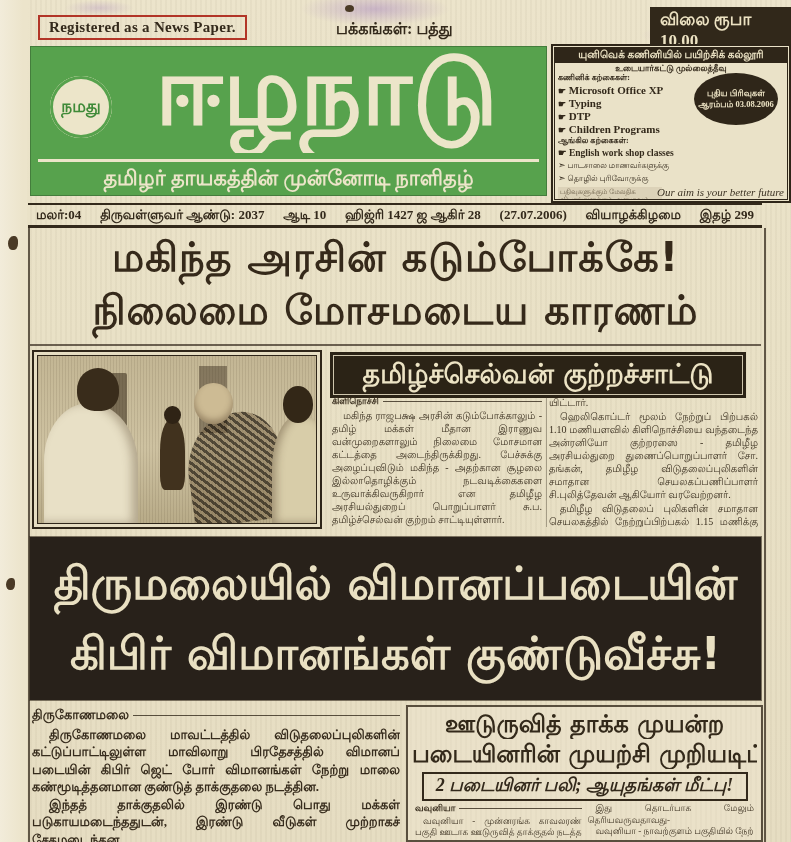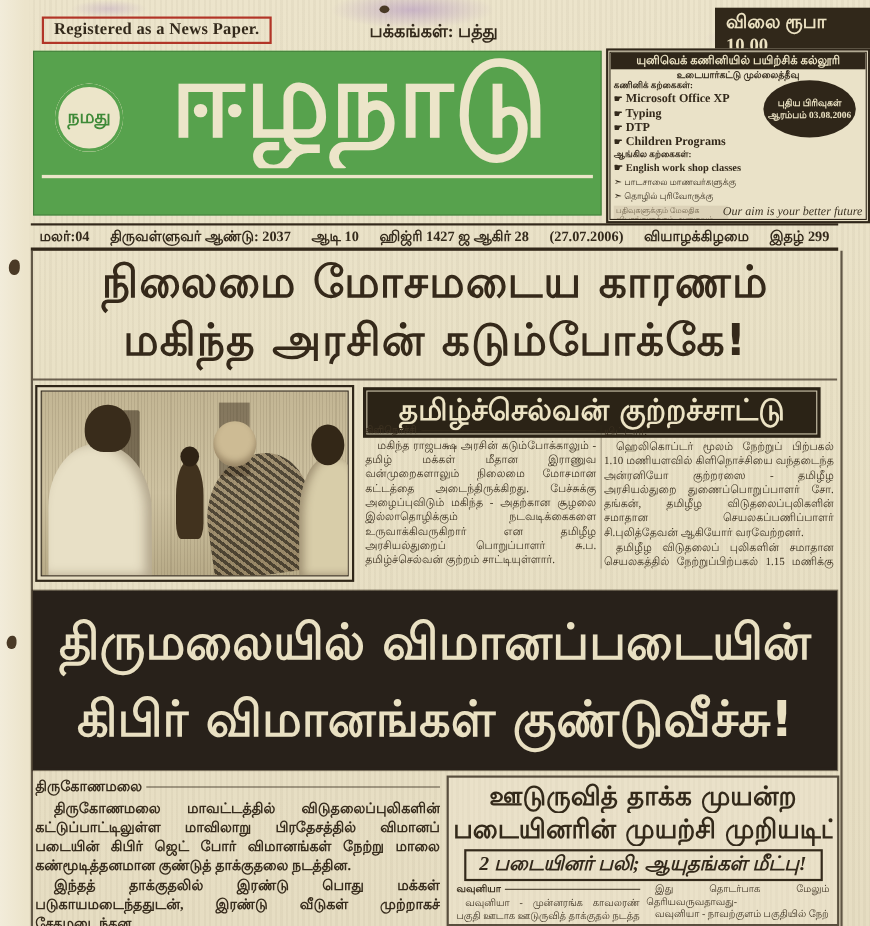--- a/index.html
+++ b/index.html
@@ -106,21 +106,21 @@
   .man-right-body{left:84%;top:36%;width:18%;height:64%;background:#d8cda9;border-radius:50% 30% 0 0;
     box-shadow:inset 4px 0 8px rgba(70,50,30,.4);}
 
   
   .kicker{position:absolute;left:330px;top:352px;width:416px;height:46px;background:#2b2316;padding:3px;box-sizing:border-box;}
   .kicker-inner{height:100%;border:1px solid rgba(236,227,200,.85);display:flex;align-items:center;justify-content:center;box-sizing:border-box;}
   .kicker-inner span{font-family:"DejaVu Sans","Liberation Sans",sans-serif;font-weight:900;
     color:#ece3c4;font-size:27px;white-space:nowrap;}
 
   
-  .art1{position:absolute;left:330px;top:386px;width:432px;height:131px;display:flex;overflow:hidden;}
+  .art1{position:absolute;left:330px;top:396px;width:432px;height:131px;display:flex;overflow:hidden;}
   .art1 .col{width:50%;box-sizing:border-box;padding:0 4px 0 2px;font-size:10px;line-height:1.3;
     text-align:justify;color:#3b3020;}
   .art1 .col+.col{border-left:1px solid rgba(52,42,28,.35);}
   .dl-row{display:flex;align-items:center;font-weight:bold;font-size:9px;margin-bottom:1px;}
   .dl-row .dash{flex:1;border-bottom:1.5px solid rgba(52,42,28,.8);margin-left:4px;}
   .art1 p{margin:0 0 1px;text-indent:11px;}
   .art1 p.noindent{text-indent:0;}
 
   
   .banner{position:absolute;left:30px;top:537px;width:731px;height:163px;background:#28211a;
@@ -159,20 +159,21 @@
   <div class="speck s3"></div>
 
   <div class="reg-box">Registered as a News Paper.</div>
   <div class="pages">பக்கங்கள்: பத்து</div>
   <div class="price-box">விலை ரூபா 10.00</div>
 
   <div class="masthead">
     <div class="logo-circle">நமது</div>
     <div class="np-title">ஈழநாடு</div>
     <div class="mast-rule"></div>
+    <div class="tagline">தமிழர் தாயகத்தின் முன்னோடி நாளிதழ்</div>
   </div>
 
   <div class="ad">
     <div class="ad-inner">
       <div class="ad-header">யுனிவெக் கணினியில் பயிற்சிக் கல்லூரி</div>
       <div class="ad-loc">உடையார்கட்டு முல்லைத்தீவு</div>
       <div class="ad-cols">
         <div class="ad-left">
           <div class="ad-label">கணினிக் கற்கைகள்:</div>
           <div class="course">
@@ -213,22 +214,22 @@
     <span>ஆடி 10</span>
     <span>ஹிஜ்ரி 1427 ஜ ஆகிர் 28</span>
     <span>(27.07.2006)</span>
     <span>வியாழக்கிழமை</span>
     <span>இதழ் 299</span>
   </div>
 
   <div class="frame"></div>
 
   <div class="headline1">
+    <div class="ln">மகிந்த அரசின் கடும்போக்கே!</div>
     <div class="ln">நிலைமை மோசமடைய காரணம்</div>
-    <div class="ln">மகிந்த அரசின் கடும்போக்கே!</div>
   </div>
 
   <div class="photo">
     <div class="photo-inner">
       <div class="ph door1"></div>
       <div class="ph door2"></div>
       <div class="ph man-left-body"></div>
       <div class="ph man-left-head"></div>
       <div class="ph kid"></div>
       <div class="ph kid-head"></div>

